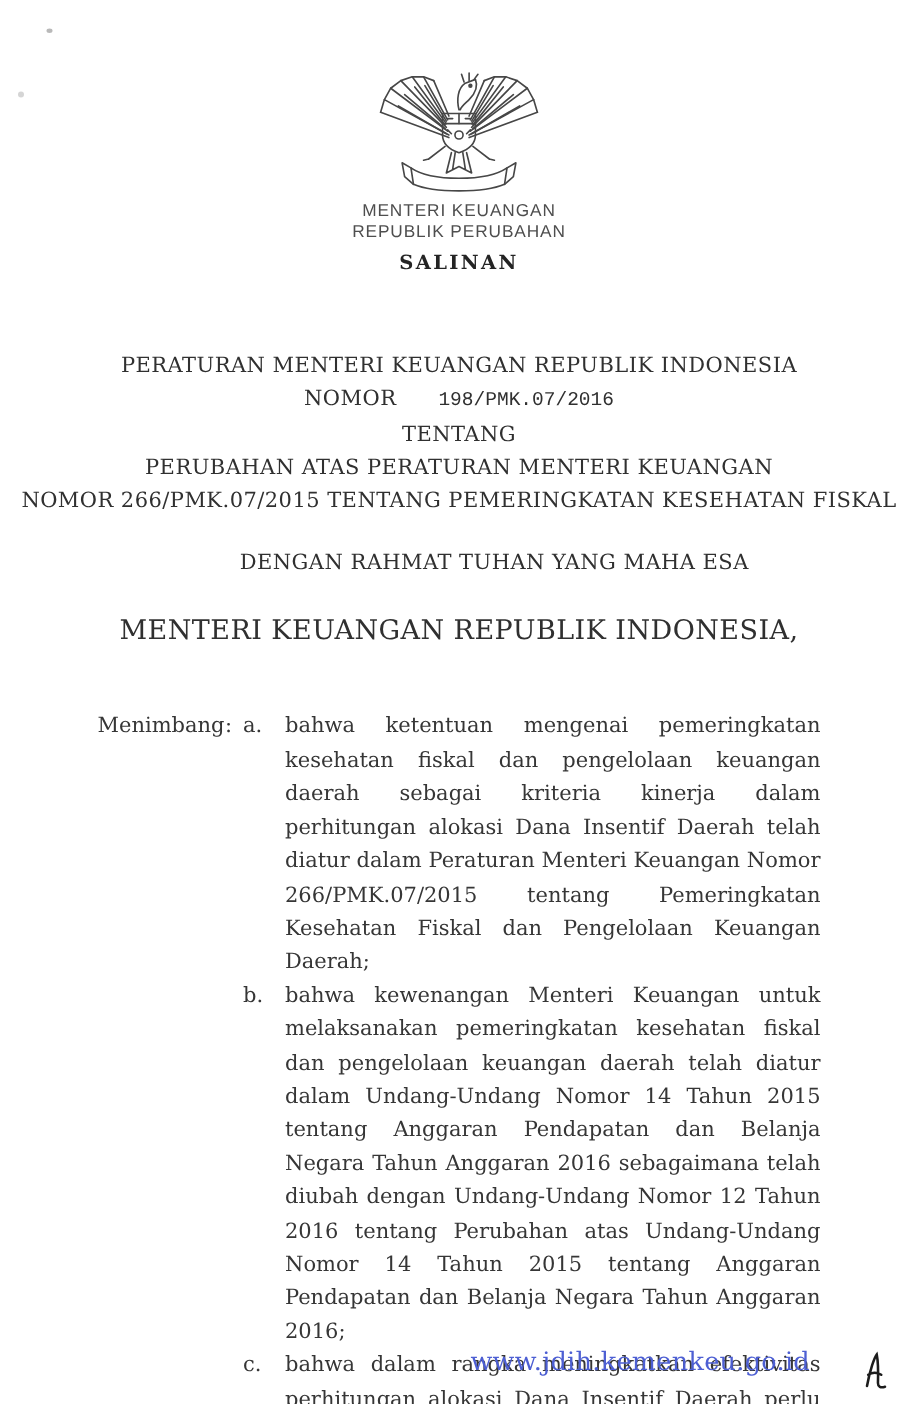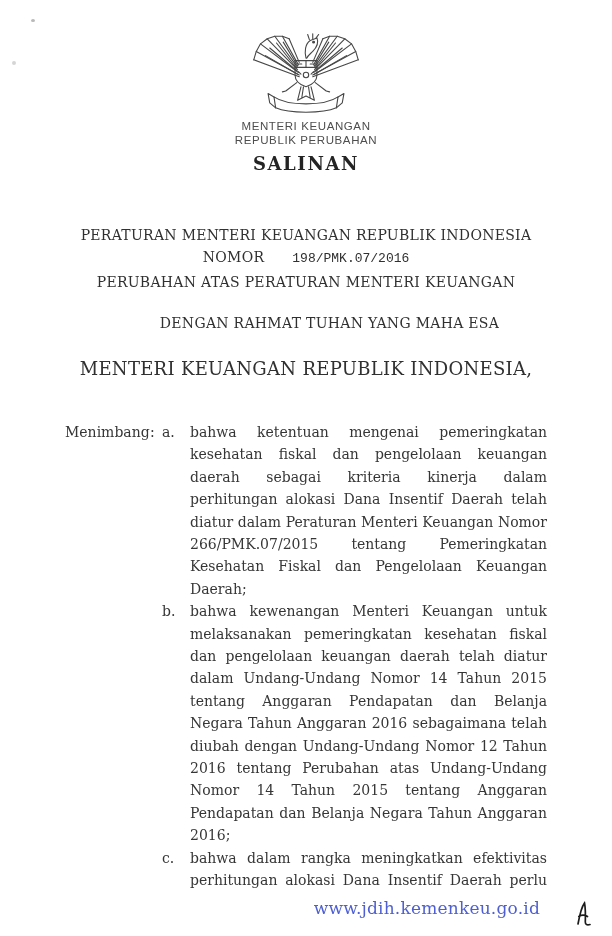--- a/index.html
+++ b/index.html
@@ -7,33 +7,33 @@
   .page {
     position: relative;
     width: 612px;
     height: 936px;
     margin: 0 auto;
     background: #ffffff;
     overflow: hidden;
     font-family: "DejaVu Serif", "Liberation Serif", serif;
     color: #363636;
   }
-  .header { text-align: center; padding-top: 32px; }
+  .header { text-align: center; padding-top: 47px; }
   .emblem { display: block; margin: 0 auto; }
   .ministry {
     margin-top: 2px;
     font-family: "Liberation Sans", sans-serif;
     font-size: 11.5px;
     line-height: 13.5px;
     color: #4e4e4e;
     letter-spacing: 0.6px;
   }
   .salinan {
     margin-top: 6px;
-    font-size: 18px;
+    font-size: 13px;
     font-weight: bold;
     letter-spacing: 1.6px;
     color: #242424;
   }
   .title-block {
     margin-top: 50px;
     text-align: center;
     font-size: 14px;
     line-height: 22.3px;
     color: #303030;
@@ -118,21 +118,23 @@
       <div>REPUBLIK PERUBAHAN</div>
     </div>
     <div class="salinan">SALINAN</div>
   </div>
 
   <div class="title-block">
     <div>PERATURAN MENTERI KEUANGAN REPUBLIK INDONESIA</div>
     <div>
       <span>NOMOR</span><span class="nomor-value">198/PMK.07/2016</span>
     </div>
+    <div>TENTANG</div>
     <div>PERUBAHAN ATAS PERATURAN MENTERI KEUANGAN</div>
+    <div>NOMOR 266/PMK.07/2015 TENTANG PEMERINGKATAN KESEHATAN FISKAL</div>
   </div>
 
   <div class="invocation">DENGAN RAHMAT TUHAN YANG MAHA ESA</div>
   <div class="authority">MENTERI KEUANGAN REPUBLIK INDONESIA,</div>
 
   <div class="menimbang">
     <div class="menimbang-label">Menimbang</div>
     <div class="menimbang-colon">:</div>
     <div class="items">
       <div class="item">

